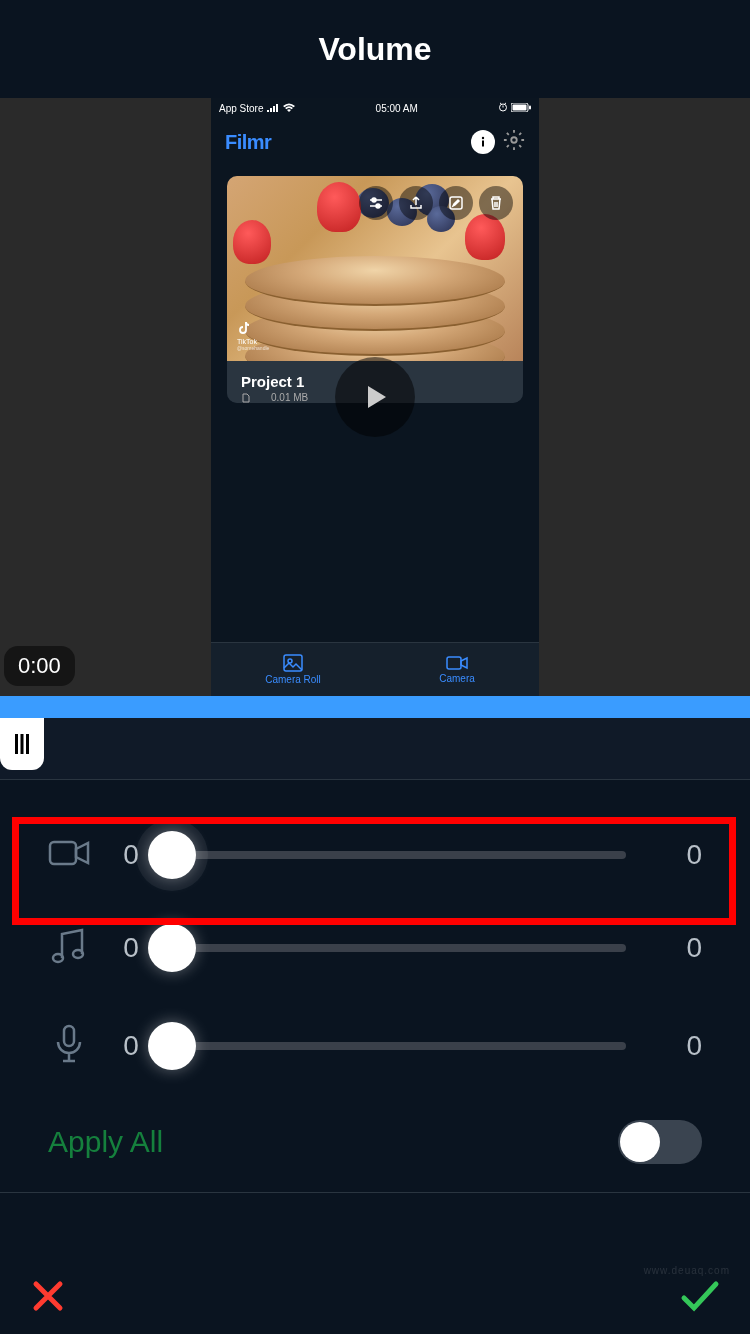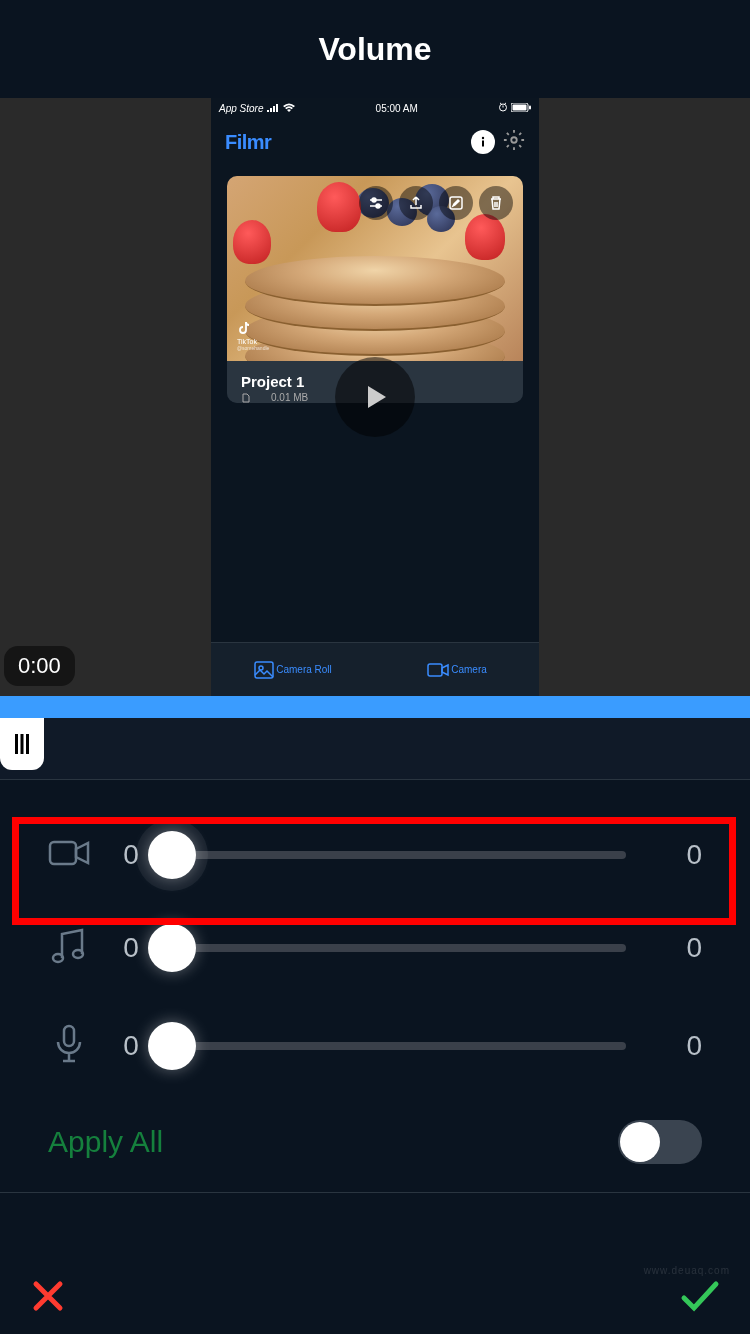--- a/index.html
+++ b/index.html
@@ -36,21 +36,21 @@
     .phone-statusbar {
       height: 20px;
       background: #0b1520;
       display: flex;
       align-items: center;
       justify-content: space-between;
       padding: 0 8px;
       font-size: 10px;
       color: #fff;
     }
-    .sb-left { display: flex; align-items: center; gap: 4px; font-style: italic; }
+    .sb-left { display: flex; align-items: center; gap: 4px; }
     .sb-right { display: flex; align-items: center; gap: 3px; }
     .app-topbar {
       height: 48px;
       display: flex;
       align-items: center;
       justify-content: space-between;
       padding: 0 14px;
     }
     .app-logo { color: #3a8cff; font-weight: 800; font-size: 20px; letter-spacing: -0.5px; }
     .app-topbar-icons { display: flex; gap: 8px; align-items: center; }
@@ -132,21 +132,21 @@
       position: absolute;
       bottom: 0; left: 0; right: 0;
       height: 54px;
       background: #15202c;
       display: flex;
       border-top: 1px solid #2a3540;
     }
     .bottom-tab {
       flex: 1;
       display: flex;
-      flex-direction: row;
+      flex-direction: column;
       align-items: center;
       justify-content: center;
       gap: 2px;
       color: #3a8cff;
       font-size: 10px;
     }
     .time-badge {
       position: absolute;
       bottom: 10px; left: 4px;
       background: rgba(0,0,0,0.5);

